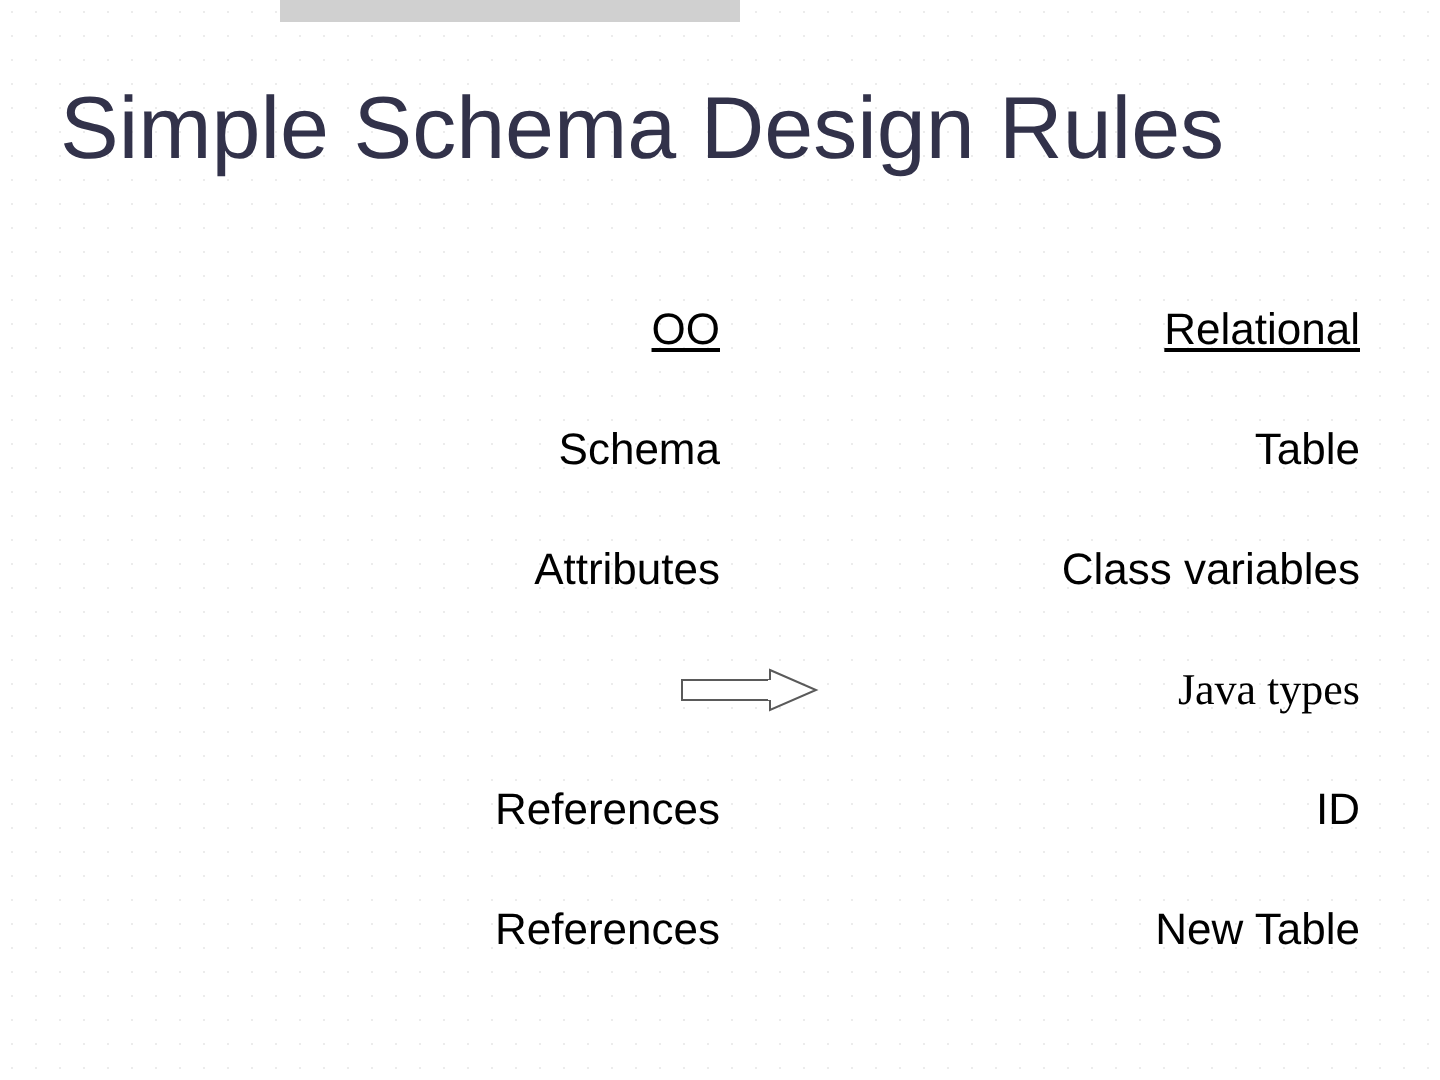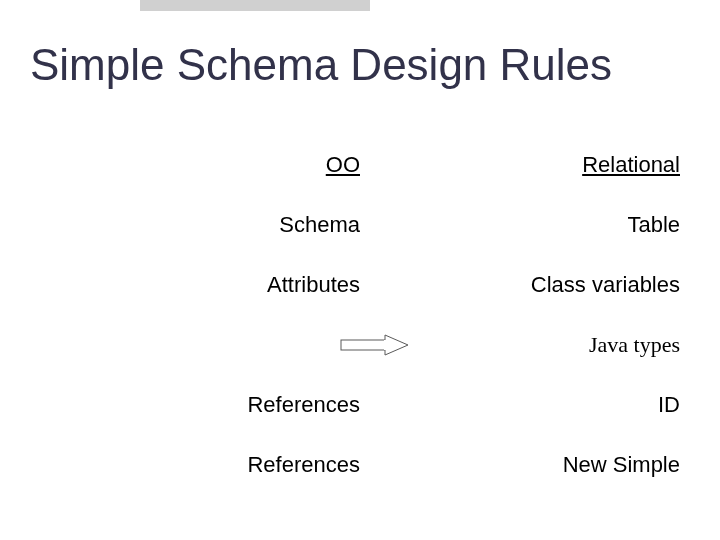--- a/index.html
+++ b/index.html
@@ -106,18 +106,18 @@
       </div>
     </div>
 
     <div class="row">
       <div class="cell">References</div>
       <div class="cell">ID</div>
     </div>
 
     <div class="row">
       <div class="cell">References</div>
-      <div class="cell">New Simple</div>
+      <div class="cell">New Table</div>
     </div>
 
   </div>
 
 </div>
 
 </body></html>

